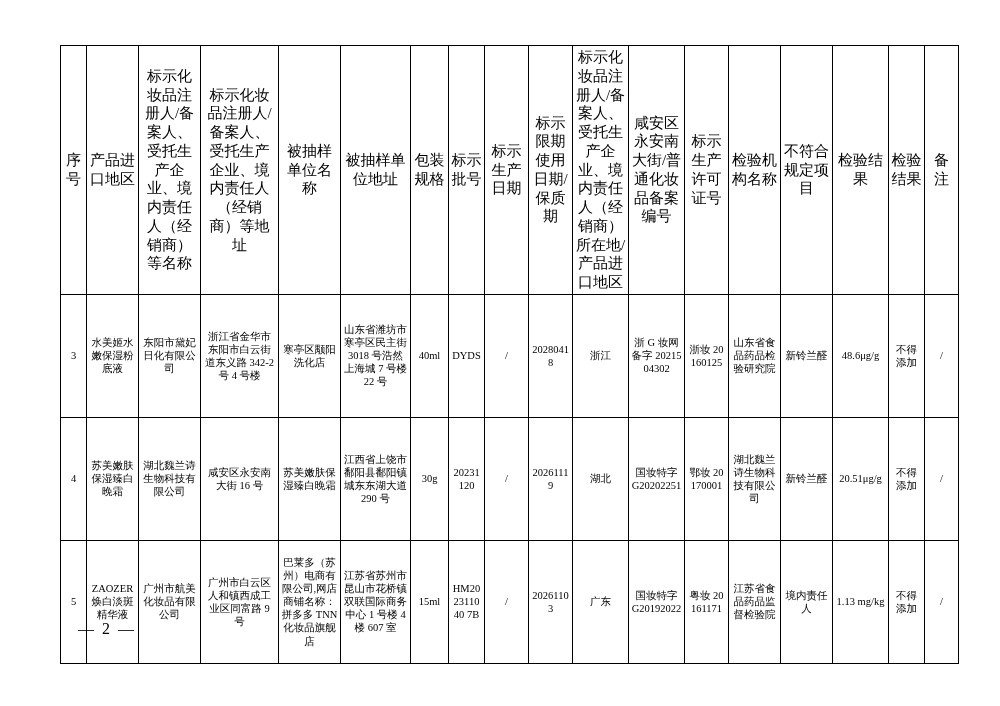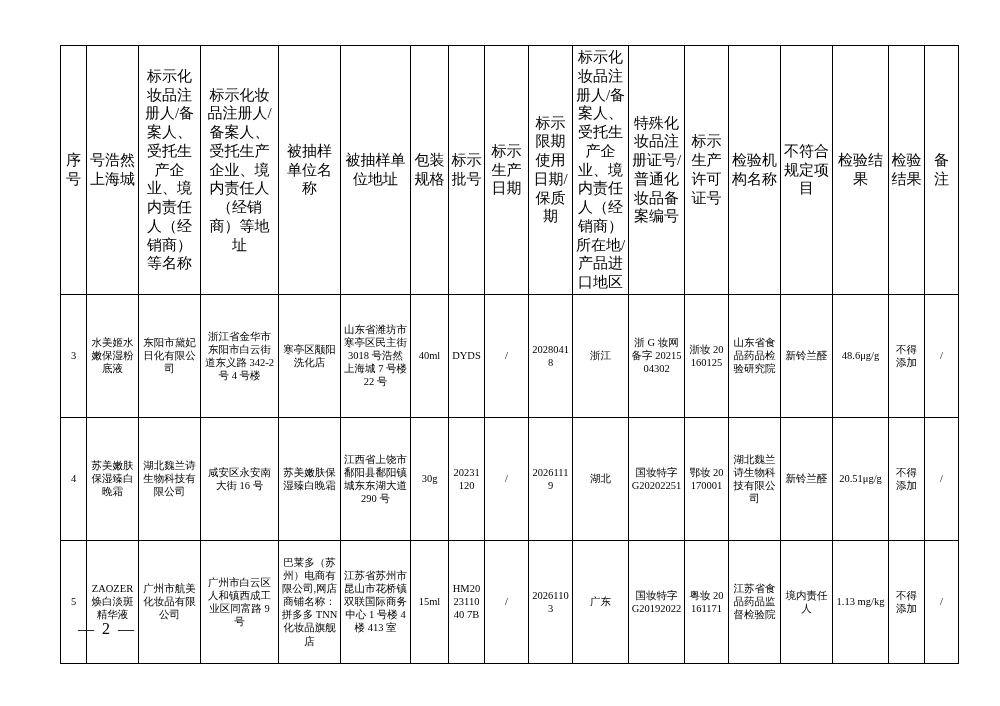--- a/index.html
+++ b/index.html
@@ -98,31 +98,31 @@
         <col class="c12">
         <col class="c13">
         <col class="c14">
       <col class="c15">
         <col class="c16">
         <col class="c17">
     </colgroup>
     <thead>
       <tr>
         <th>序号</th>
-        <th>号浩然上海城</th>
+        <th>产品进口地区</th>
         <th>标示化妆品注册人/备案人、受托生产企业、境内责任人（经销商）等名称</th>
         <th>标示化妆品注册人/备案人、受托生产企业、境内责任人（经销商）等地址</th>
         <th>被抽样单位名称</th>
         <th>被抽样单位地址</th>
         <th>包装规格</th>
         <th>标示批号</th>
         <th>标示生产日期</th>
         <th>标示限期使用日期/保质期</th>
         <th>标示化妆品注册人/备案人、受托生产企业、境内责任人（经销商）所在地/产品进口地区</th>
-        <th>特殊化妆品注册证号/普通化妆品备案编号</th>
+        <th>咸安区永安南大街/普通化妆品备案编号</th>
         <th>标示生产许可证号</th>
         <th>检验机构名称</th>
         <th>不符合规定项目</th>
         <th>检验结果</th>
         <th>检验结果</th>
         <th>备注</th>
       </tr>
     </thead>
     <tbody>
       <tr>
@@ -164,21 +164,21 @@
         <td>20.51μg/g</td>
         <td>不得添加</td>
         <td>/</td>
       </tr>
       <tr>
         <td>5</td>
         <td>ZAOZER焕白淡斑精华液</td>
         <td>广州市航美化妆品有限公司</td>
         <td>广州市白云区人和镇西成工业区同富路 9 号</td>
         <td>巴莱多（苏州）电商有限公司,网店商铺名称：拼多多 TNN 化妆品旗舰店</td>
-        <td>江苏省苏州市昆山市花桥镇双联国际商务中心 1 号楼 4 楼 413 室</td>
+        <td>江苏省苏州市昆山市花桥镇双联国际商务中心 1 号楼 4 楼 607 室</td>
         <td>15ml</td>
         <td>HM202311040 7B</td>
         <td>/</td>
         <td>20261103</td>
         <td>广东</td>
         <td>国妆特字 G20192022</td>
         <td>粤妆 20161171</td>
         <td>江苏省食品药品监督检验院</td>
         <td>境内责任人</td>
         <td>1.13 mg/kg</td>

